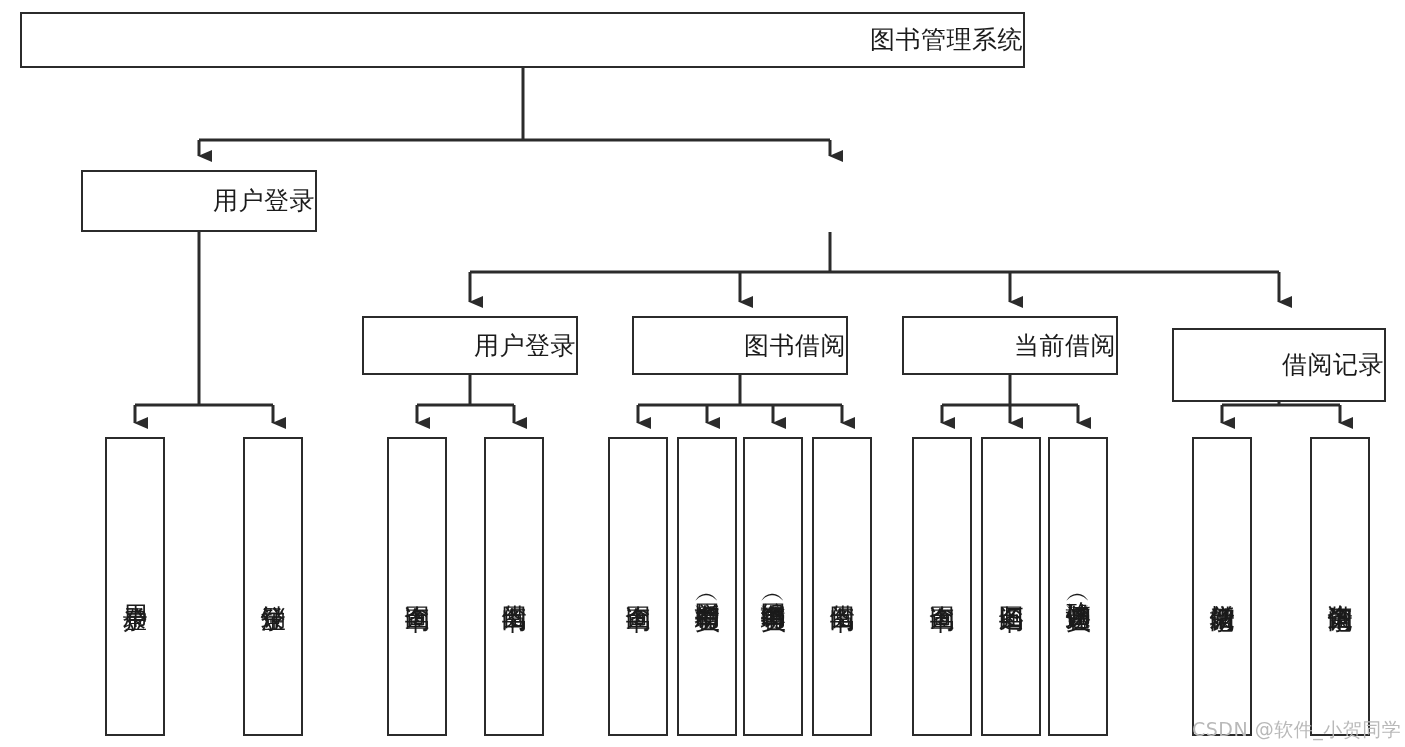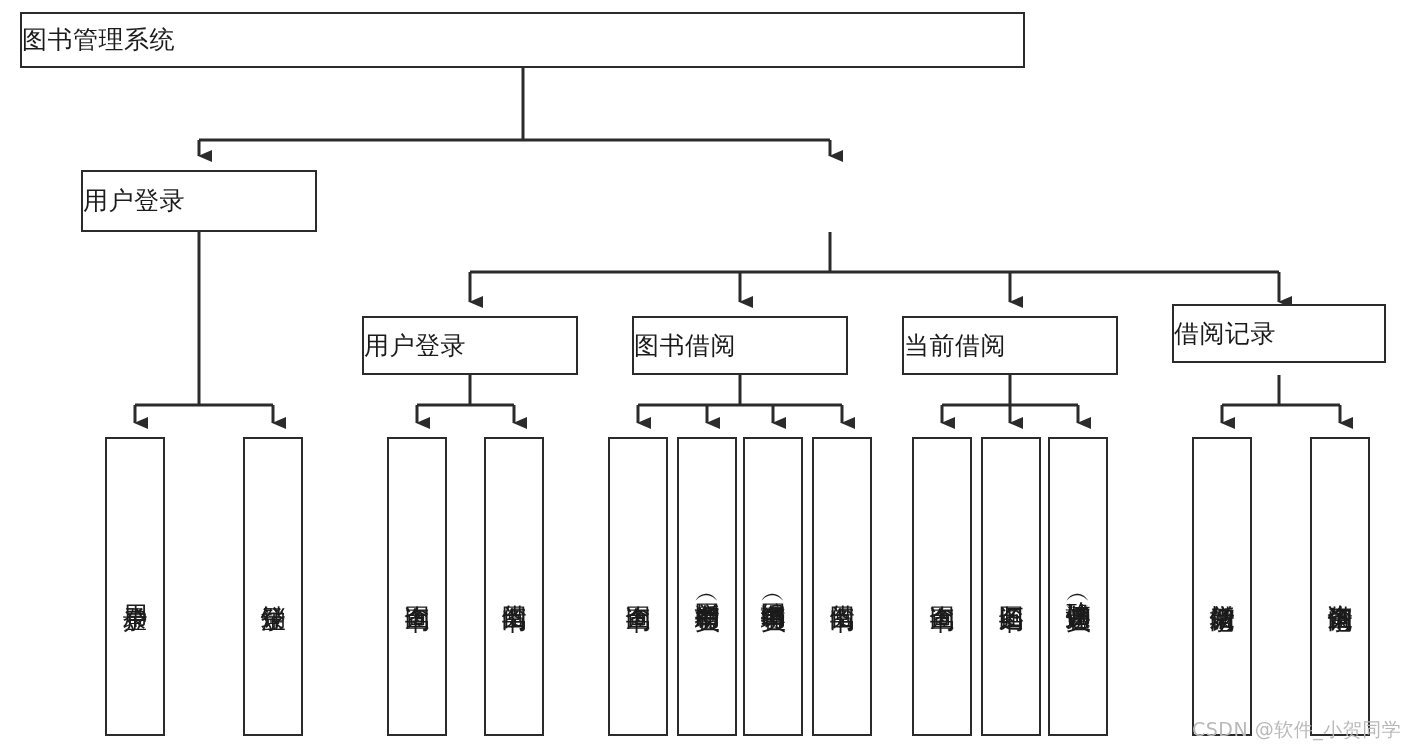--- a/index.html
+++ b/index.html
@@ -24,21 +24,21 @@
     width: 1405px;
     height: 747px;
   }
   .node {
     position: absolute;
     box-sizing: border-box;
     border: 2px solid #2b2b2b;
     background: #ffffff;
     display: flex;
     align-items: center;
-    justify-content: flex-start;
+    justify-content: flex-end;
     color: #1b1b1b;
     z-index: 2;
   }
   .node.h {
     font-size: 25px;
     line-height: 1.1;
     letter-spacing: 0.5px;
   }
   .node.v {
     align-items: center;
@@ -130,21 +130,21 @@
   </div>
 
   <div class="node h" style="left:902px; top:316px; width:216px; height:59px;">
     <span>当前借阅</span>
   </div>
 
   <div class="node h" style="left:632px; top:316px; width:216px; height:59px;">
     <span>图书借阅</span>
   </div>
 
-  <div class="node h" style="left:1172px; top:304px; width:214px; height:59px;">
+  <div class="node h" style="left:1172px; top:328px; width:214px; height:74px;">
     <span>借阅记录</span>
   </div>
 
   <div class="node v" style="left:105px; top:437px; width:60px; height:299px;">
     <span class="vtext">用户登录</span>
   </div>
 
   <div class="node v" style="left:243px; top:437px; width:60px; height:299px;">
     <span class="vtext">注销登录</span>
   </div>

